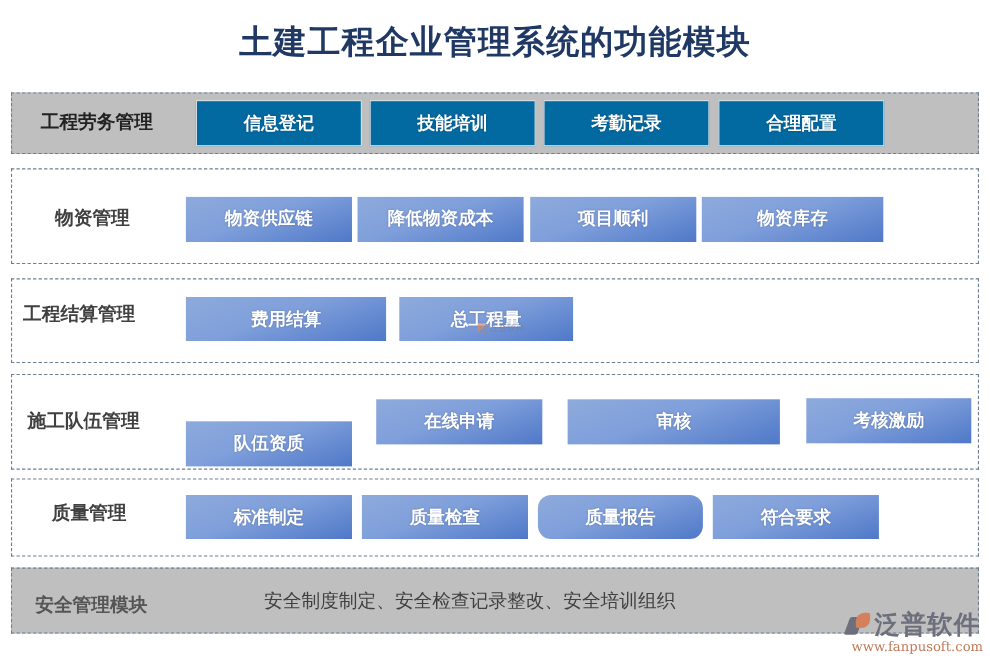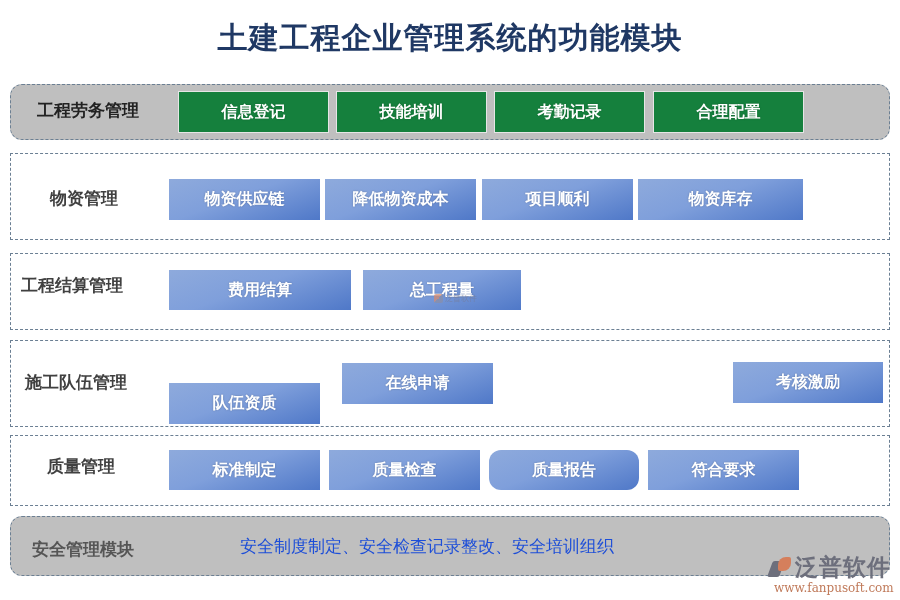--- a/index.html
+++ b/index.html
@@ -8,39 +8,39 @@
     font-family: "DejaVu Sans", "Liberation Sans", sans-serif;
   }
   .title {
     position: absolute; left: 0; top: 18px; width: 900px; text-align: center;
     font-size: 30px; font-weight: bold; color: #1f3864; letter-spacing: 1px;
   }
   .row {
     position: absolute; left: 10px; width: 880px; box-sizing: border-box;
     border: 1px dashed #6b7f93;
   }
-  .row.gray { background: #bfbfbf; border-radius: 12px; }
+  .row.gray { background: #bfbfbf; }
   .row-label {
     position: absolute; font-size: 17px; font-weight: bold; color: #404040;
     white-space: nowrap;
   }
   .row.gray .row-label { color: #222; }
   .chip {
     position: absolute; box-sizing: border-box; color: #fff; font-weight: bold;
     font-size: 16px; display: flex; align-items: center; justify-content: center;
     text-shadow: 0 0 2px rgba(0,0,0,0.25);
   }
   .chip.dark {
-    background: #15803d; border: 1px solid #e6e6e6;
+    background: #0369a1; border: 1px solid #e6e6e6;
   }
   .chip.blue {
     background: linear-gradient(160deg, #8eaadc 0%, #7f9fdb 45%, #4f78c8 100%);
   }
   .desc {
-    position: absolute; font-size: 17px; color: #1d4ed8; white-space: nowrap;
+    position: absolute; font-size: 17px; color: #404040; white-space: nowrap;
   }
   .watermark-mini {
     position: absolute; left: 434px; top: 293px; font-size: 8px; color: rgba(120,120,140,0.55);
     display: flex; align-items: center; gap: 2px;
   }
   .watermark-mini .logo {
     width: 9px; height: 9px; background: linear-gradient(135deg,#d98a6a 50%, #8a8ea6 50%);
     border-radius: 2px; opacity: 0.7;
   }
   .brand {
@@ -83,20 +83,21 @@
 </div>
 <div class="watermark-mini">
   <span class="logo"></span>
   <span>泛普软件</span>
 </div>
 
 <div class="row" style="top:340px;height:87px;">
   <div class="row-label" style="left:14px;top:30px;">施工队伍管理</div>
   <div class="chip blue" style="left:158px;top:22px;width:151px;height:41px;margin-top:20px;">队伍资质</div>
   <div class="chip blue" style="left:331px;top:22px;width:151px;height:41px;">在线申请</div>
+  <div class="chip blue" style="left:505px;top:22px;width:193px;height:41px;">审核</div>
   <div class="chip blue" style="left:722px;top:21px;width:150px;height:41px;">考核激励</div>
 </div>
 
 <div class="row" style="top:435px;height:71px;">
   <div class="row-label" style="left:36px;top:19px;">质量管理</div>
   <div class="chip blue" style="left:158px;top:14px;width:151px;height:40px;">标准制定</div>
   <div class="chip blue" style="left:318px;top:14px;width:151px;height:40px;">质量检查</div>
   <div class="chip blue" style="left:478px;top:14px;width:150px;height:40px;border-radius:12px;">质量报告</div>
   <div class="chip blue" style="left:637px;top:14px;width:151px;height:40px;">符合要求</div>
 </div>

